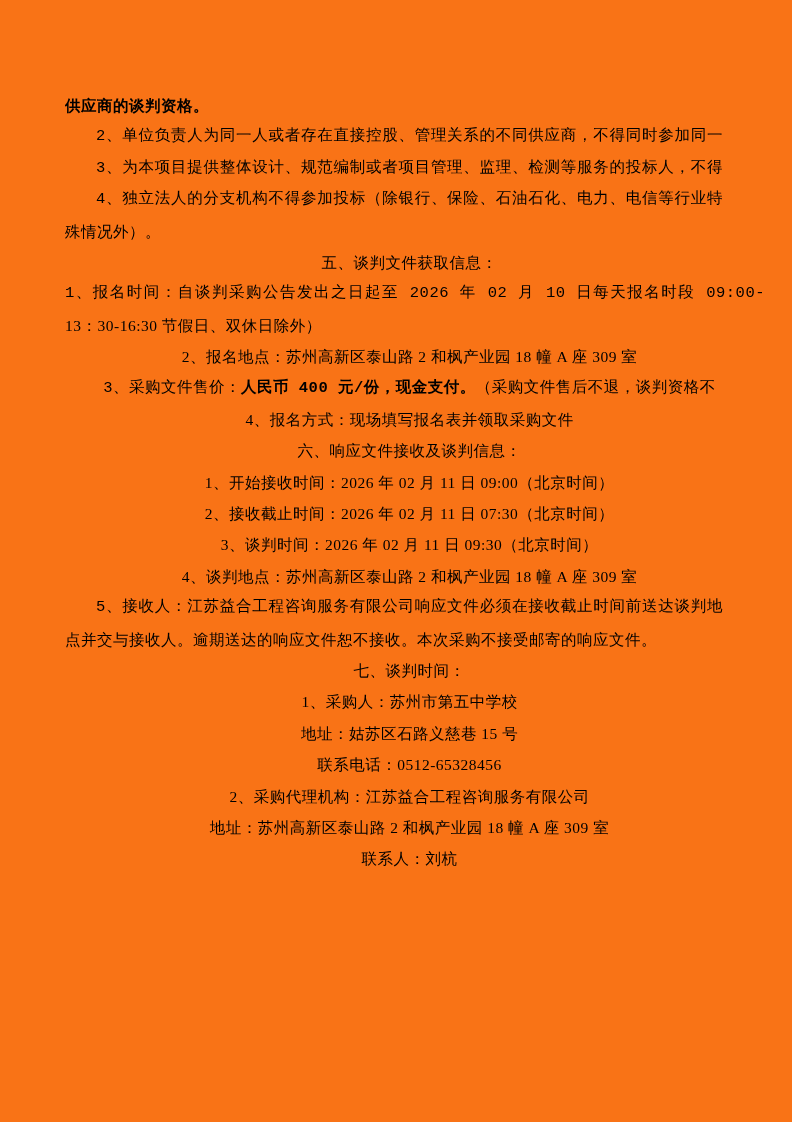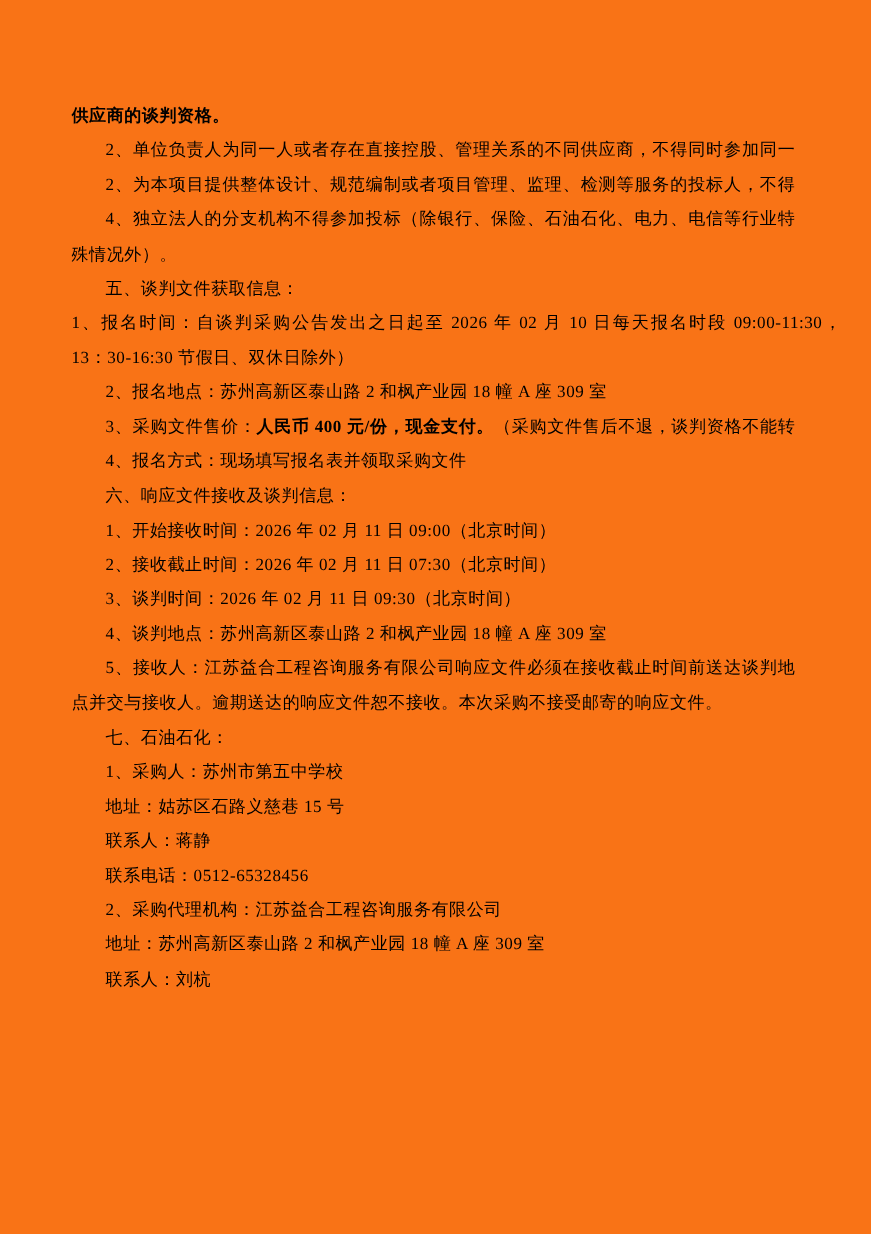--- a/index.html
+++ b/index.html
@@ -24,50 +24,50 @@
     line-height: 31.4px;
     font-size: 15.5px;
     letter-spacing: 0.5px;
     overflow: hidden;
     white-space: nowrap;
   }
   .line.fill {
     white-space: normal;
     text-align: justify;
     text-align-last: justify;
+    font-family: Liberation Mono, monospace;
   }
-  .line.indent { text-indent: 31px; }
+  .line.indent { text-indent: 31px; text-align: center; }
   .line.wide { margin-right: -42px; }
   .run.bold { font-weight: 700; }
 </style>
 </head>
 <body>
 
 <div class="page">
   <div class="doc">
       <div class="line"><span class="run bold">供应商的谈判资格。</span></div>
       <div class="line fill indent"><span class="run">2、单位负责人为同一人或者存在直接控股、管理关系的不同供应商，不得同时参加同一</span></div>
-      <div class="line fill indent"><span class="run">2、为本项目提供整体设计、规范编制或者项目管理、监理、检测等服务的投标人，不得</span></div>
+      <div class="line fill indent"><span class="run">3、为本项目提供整体设计、规范编制或者项目管理、监理、检测等服务的投标人，不得</span></div>
       <div class="line fill indent"><span class="run">4、独立法人的分支机构不得参加投标（除银行、保险、石油石化、电力、电信等行业特</span></div>
       <div class="line"><span class="run">殊情况外）。</span></div>
       <div class="line indent"><span class="run">五、谈判文件获取信息：</span></div>
       <div class="line fill wide"><span class="run">1、报名时间：自谈判采购公告发出之日起至 2026 年 02 月 10 日每天报名时段 09:00-11:30，</span></div>
       <div class="line"><span class="run">13：30-16:30 节假日、双休日除外）</span></div>
       <div class="line indent"><span class="run">2、报名地点：苏州高新区泰山路 2 和枫产业园 18 幢 A 座 309 室</span></div>
       <div class="line fill indent"><span class="run">3、采购文件售价：</span><span class="run bold">人民币 400 元/份，现金支付。</span><span class="run">（采购文件售后不退，谈判资格不能转让）</span></div>
       <div class="line indent"><span class="run">4、报名方式：现场填写报名表并领取采购文件</span></div>
       <div class="line indent"><span class="run">六、响应文件接收及谈判信息：</span></div>
       <div class="line indent"><span class="run">1、开始接收时间：2026 年 02 月 11 日 09:00（北京时间）</span></div>
       <div class="line indent"><span class="run">2、接收截止时间：2026 年 02 月 11 日 07:30（北京时间）</span></div>
       <div class="line indent"><span class="run">3、谈判时间：2026 年 02 月 11 日 09:30（北京时间）</span></div>
       <div class="line indent"><span class="run">4、谈判地点：苏州高新区泰山路 2 和枫产业园 18 幢 A 座 309 室</span></div>
       <div class="line fill indent"><span class="run">5、接收人：江苏益合工程咨询服务有限公司响应文件必须在接收截止时间前送达谈判地</span></div>
       <div class="line"><span class="run">点并交与接收人。逾期送达的响应文件恕不接收。本次采购不接受邮寄的响应文件。</span></div>
-      <div class="line indent"><span class="run">七、石油石化：</span></div>
+      <div class="line indent"><span class="run">七、谈判时间：</span></div>
       <div class="line indent"><span class="run">1、采购人：苏州市第五中学校</span></div>
       <div class="line indent"><span class="run">地址：姑苏区石路义慈巷 15 号</span></div>
-      <div class="line indent"><span class="run">联系人：蒋静</span></div>
       <div class="line indent"><span class="run">联系电话：0512-65328456</span></div>
       <div class="line indent"><span class="run">2、采购代理机构：江苏益合工程咨询服务有限公司</span></div>
       <div class="line indent"><span class="run">地址：苏州高新区泰山路 2 和枫产业园 18 幢 A 座 309 室</span></div>
       <div class="line indent"><span class="run">联系人：刘杭</span></div>
     </div>
 </div>
 
 </body></html>

